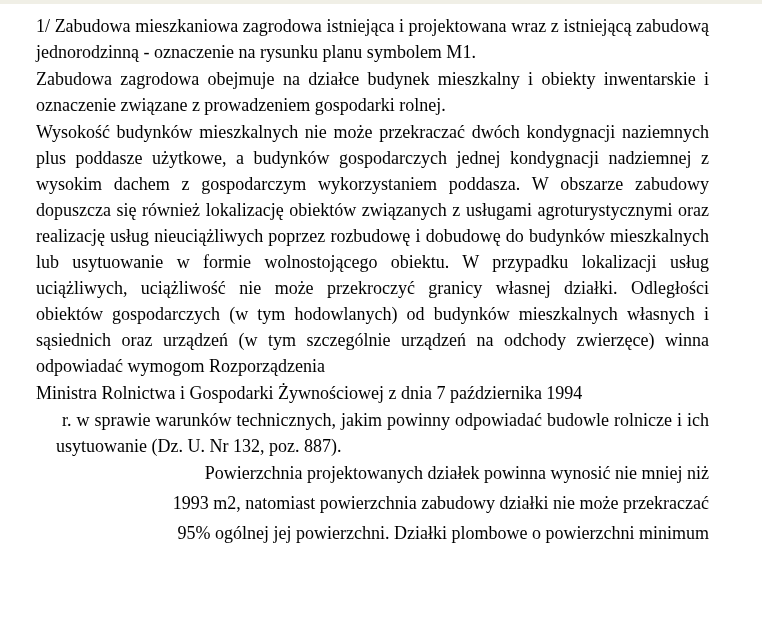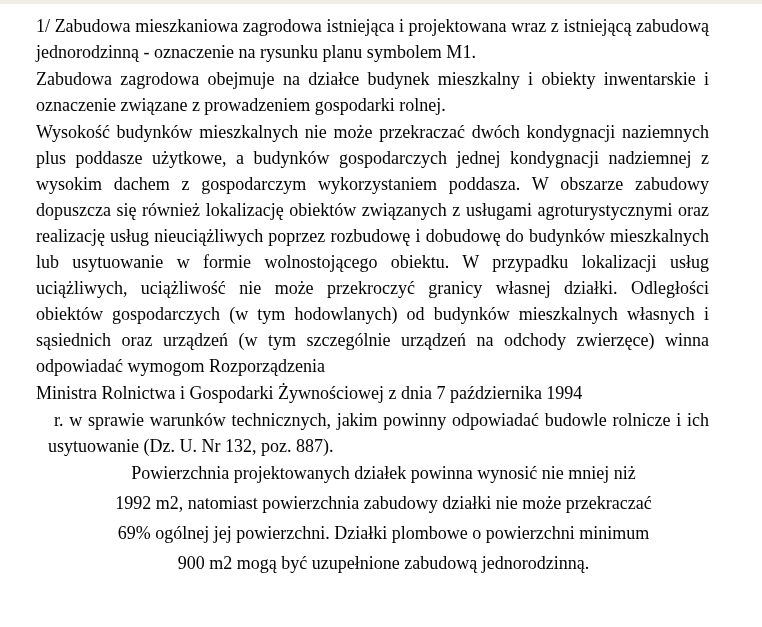--- a/index.html
+++ b/index.html
@@ -24,27 +24,27 @@
     font-family: "Liberation Serif", "DejaVu Serif", serif;
     font-size: 18px;
     line-height: 26px;
     color: #000000;
   }
   .page p {
     margin: 0 0 1px 0;
     text-align: justify;
   }
   p.indented {
-    margin-left: 12px;
+    margin-left: 20px;
   }
   p.first-line-indent {
     text-indent: 6px;
   }
   p.loose {
-    text-align: center;
+    text-align: right;
     margin: 0 0 4px 22px;
   }
 </style>
 </head>
 <body>
 
 <div class="top-band"></div>
 
 <div class="page">
   <p>1/ Zabudowa mieszkaniowa zagrodowa istniejąca i projektowana wraz z istniejącą zabudową jednorodzinną - oznaczenie na rysunku planu symbolem M1.</p>
@@ -52,18 +52,17 @@
   <p>Zabudowa zagrodowa obejmuje na działce budynek mieszkalny i obiekty inwentarskie i oznaczenie związane z prowadzeniem gospodarki rolnej.</p>
 
   <p>Wysokość budynków mieszkalnych nie może przekraczać dwóch kondygnacji naziemnych plus poddasze użytkowe, a budynków gospodarczych jednej kondygnacji nadziemnej z wysokim dachem z gospodarczym wykorzystaniem poddasza. W obszarze zabudowy dopuszcza się również lokalizację obiektów związanych z usługami agroturystycznymi oraz realizację usług nieuciążliwych poprzez rozbudowę i dobudowę do budynków mieszkalnych lub usytuowanie w formie wolnostojącego obiektu. W przypadku lokalizacji usług uciążliwych, uciążliwość nie może przekroczyć granicy własnej działki. Odległości obiektów gospodarczych (w tym hodowlanych) od budynków mieszkalnych własnych i sąsiednich oraz urządzeń (w tym szczególnie urządzeń na odchody zwierzęce) winna odpowiadać wymogom Rozporządzenia</p>
 
   <p>Ministra Rolnictwa i Gospodarki Żywnościowej z dnia 7 października 1994</p>
 
   <p class="indented first-line-indent">r. w sprawie warunków technicznych, jakim powinny odpowiadać budowle rolnicze i ich usytuowanie (Dz. U. Nr 132, poz. 887).</p>
 
   <p class="loose">Powierzchnia projektowanych działek powinna wynosić nie mniej niż</p>
 
-  <p class="loose">1992 m2, natomiast powierzchnia zabudowy działki nie może przekraczać</p>
+  <p class="loose">1993 m2, natomiast powierzchnia zabudowy działki nie może przekraczać</p>
 
-  <p class="loose">69% ogólnej jej powierzchni. Działki plombowe o powierzchni minimum</p>
+  <p class="loose">95% ogólnej jej powierzchni. Działki plombowe o powierzchni minimum</p>
 
-  <p class="loose">900 m2 mogą być uzupełnione zabudową jednorodzinną.</p>
 </div>
 
 </body></html>

